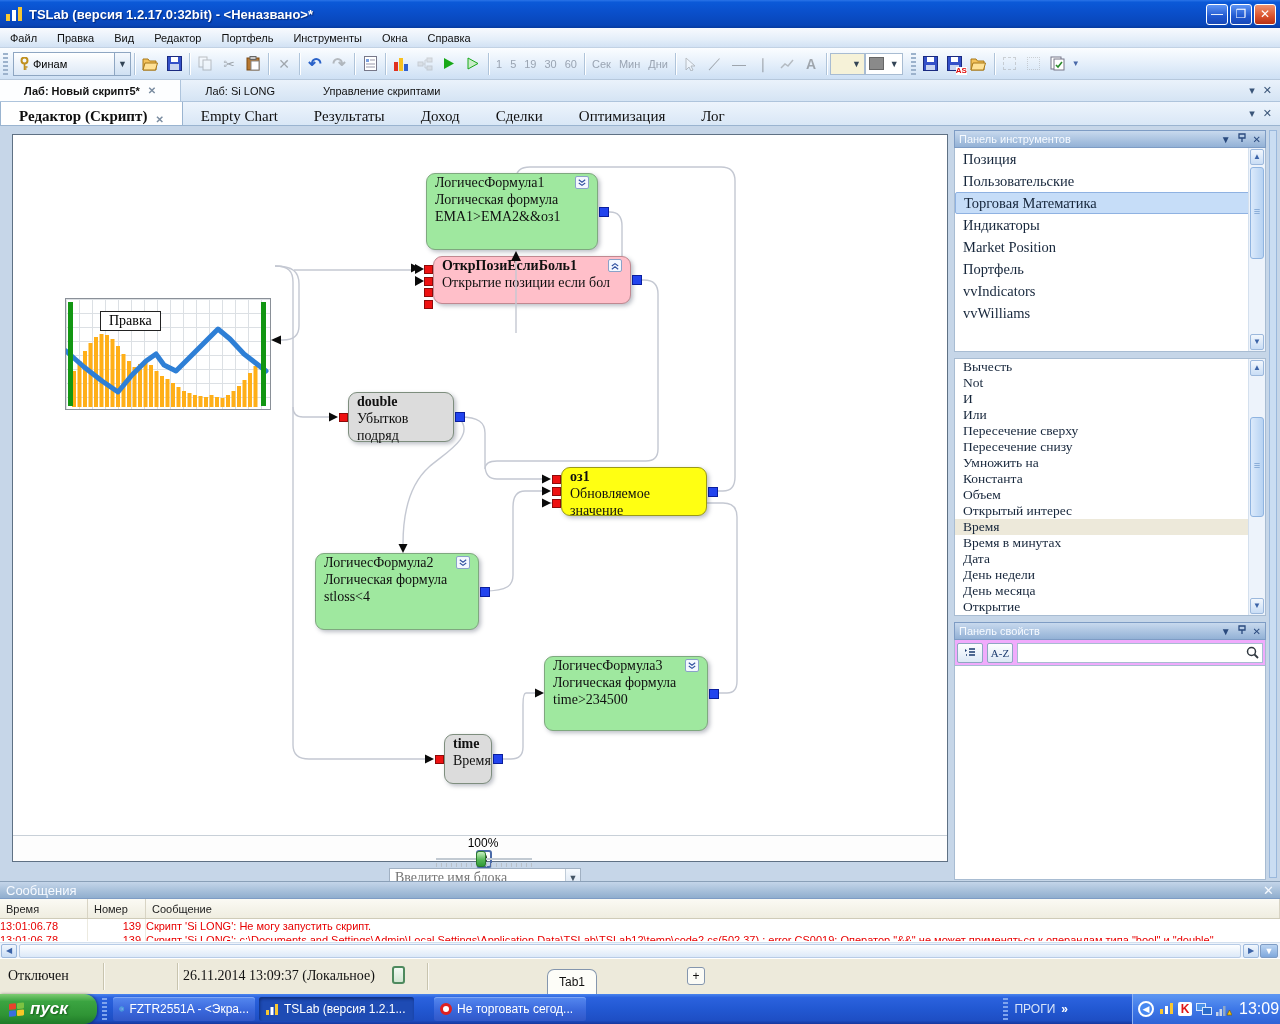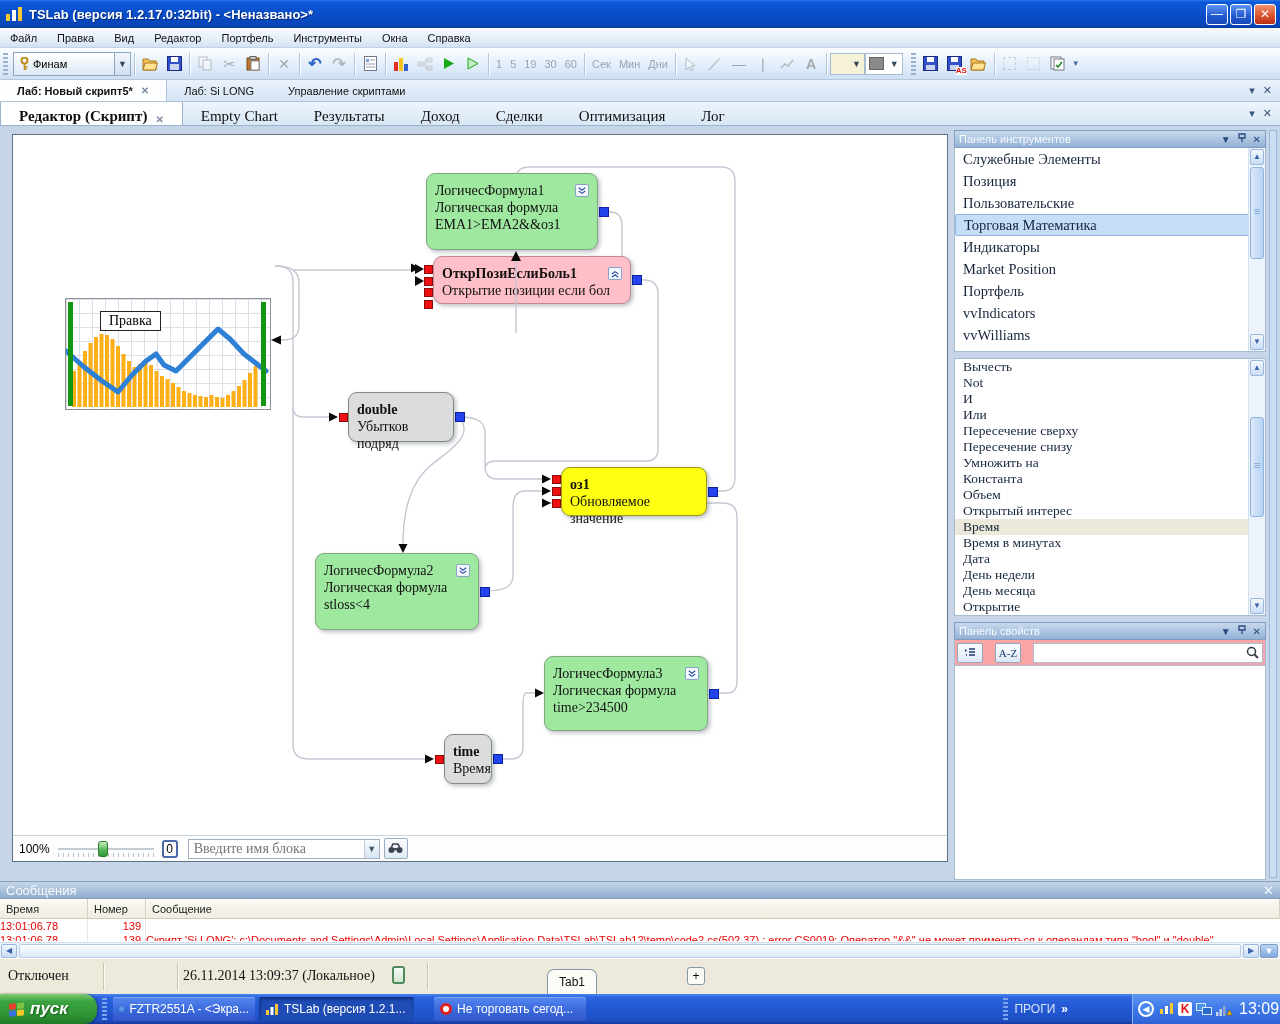--- a/index.html
+++ b/index.html
@@ -44,39 +44,39 @@
   #acct .drop { width:16px; height:22px; border-left:1px solid #8EA6C2; text-align:center;
     font-size:9px; line-height:22px; color:#345; background:linear-gradient(180deg,#F4F8FD,#CFE0F2); }
   .combosm { display:flex; align-items:center; border:1px solid #A8BCD2; background:#fff; height:22px; }
   .swatch { width:15px; height:13px; background:#8A8A8A; border:1px solid #666; margin:0 3px; }
   .undo { color:#2A62C8; font-size:16px; font-weight:bold; }
   .dashsq { width:13px; height:13px; border:1px dashed #8A97A8; }
 
   
   #labtabs { left:0; top:80px; width:1280px; height:22px; background:linear-gradient(180deg,#EAF2FB,#D5E4F4);
     border-bottom:1px solid #AEC4DC; display:flex; align-items:stretch; font-size:11px; }
-  #labtabs .tab { display:flex; align-items:center; padding:0 17px; color:#111; }
+  #labtabs .tab { display:flex; align-items:center; padding:0 24px; color:#111; }
   #labtabs .tab.active { background:#FDFEFF; font-weight:bold; border-right:1px solid #AEC4DC; }
   .tabx { margin-left:8px; color:#7A8CA0; font-size:10px; }
   #viewtabs { left:0; top:102px; width:1280px; height:24px; background:linear-gradient(180deg,#EDF4FC,#D9E7F6);
     border-bottom:1px solid #9AB4D0; display:flex; align-items:stretch;
     font-family:"Liberation Serif",serif; font-size:15px; }
   #viewtabs .tab { display:flex; align-items:flex-end; padding:0 18px; color:#101010; }
   #viewtabs .tab.active { background:#FFFFFF; font-weight:bold; border-right:1px solid #9AB4D0;
     border-left:1px solid #9AB4D0; }
   .rowicons { margin-left:auto; display:flex; align-items:center; gap:8px; padding-right:8px;
     font-size:11px; color:#3A5578; font-family:"Liberation Sans",sans-serif; }
 
   
   #workspace { left:0; top:126px; width:1280px; height:755px; background:#C6D6E8; }
   #canvas { left:12px; top:8px; width:936px; height:728px; background:#fff; border:1px solid #5F7184; }
   #wires, #wirestop { position:absolute; left:0; top:0; width:934px; height:700px; }
   #wirestop { pointer-events:none; }
 
-  .blk { position:absolute; border-radius:9px; padding:8px 8px;
+  .blk { position:absolute; border-radius:9px; padding:0 8px;
     font-family:"Liberation Serif",serif; font-size:14px; color:#101010;
     box-shadow:2px 2px 4px rgba(60,70,90,.35); line-height:17px; }
   .blk .brow { display:flex; justify-content:space-between; align-items:center; }
   .chevbtn { width:14px; height:13px; background:#F4F8FF; border:1px solid #8AA2C8; border-radius:2px;
     display:flex; align-items:center; justify-content:center; }
   .pout { position:absolute; right:-12px; top:50%; margin-top:-5px; width:10px; height:10px;
     background:#2244EE; border:1px solid #0A1E9E; }
   .pinrow { position:absolute; left:-19px; display:flex; align-items:center; }
   .pinrow .arr { width:0; height:0; border-top:5px solid transparent; border-bottom:5px solid transparent;
     border-left:9px solid #0A0A0A; }
@@ -94,21 +94,21 @@
   .bold { font-weight:bold; }
 
   #chartthumb { position:absolute; left:52px; top:163px; width:206px; height:112px; background:#fff;
     border:1px solid #8A9098;
     background-image:linear-gradient(#DCE0E4 1px,transparent 1px),linear-gradient(90deg,#DCE0E4 1px,transparent 1px);
     background-size:13px 14px; }
   #chartlabel { position:absolute; left:34px; top:12px; background:#fff; border:1px solid #222;
     font-family:"Liberation Serif",serif; font-size:14px; padding:1px 8px; }
 
   #canvas-bottombar { position:absolute; left:0; bottom:0; width:934px; height:26px; background:#FDFDFD;
-    border-top:1px solid #C8D0D8; display:flex; align-items:center; font-size:12px; }
+    border-top:1px solid #C8D0D8; display:flex; align-items:center; font-size:12px;flex-direction:column; }
   #zoomlabel { margin-left:6px; }
   #slider { position:relative; width:96px; height:18px; margin-left:8px; }
   #slider .track { position:absolute; left:0; right:0; top:8px; height:2px; background:#C2CAD2; }
   #slider .ticks { position:absolute; left:0; right:0; top:13px; height:4px;
     background:repeating-linear-gradient(90deg,#B8C0C8 0 1px,transparent 1px 5px); }
   #slider .thumb { position:absolute; left:40px; top:1px; width:10px; height:16px; border-radius:3px;
     border:1px solid #2A7A2A; background:linear-gradient(180deg,#C8F0C0,#58B858 55%,#2F9A36); }
   #zoomval { width:16px; height:18px; border:2px solid #4A6AA8; border-radius:3px; text-align:center;
     line-height:14px; margin-left:8px; font-size:12px; }
   #blocksearch { display:flex; align-items:center; height:20px; width:192px; margin-left:10px;
@@ -137,22 +137,22 @@
   .vthumb { margin:1px; border:1px solid #90B4E0; border-radius:3px;
     background:linear-gradient(90deg,#DCEAFB,#B6D2F2); position:relative; }
   .vthumb::after { content:"≡"; position:absolute; left:0; right:0; top:50%; margin-top:-8px;
     text-align:center; color:#7AA0D0; font-size:11px; }
   #splitpanel { height:6px; }
   #funcs { height:258px; background:#fff; border:1px solid #A8BCD2; position:relative; }
   .funrow { height:16px; line-height:16px; padding-left:8px; font-family:"Liberation Serif",serif;
     font-size:13.5px; color:#15253A; white-space:nowrap; overflow:hidden; }
   .funrow.sel { background:#EDE9DA; }
   #propshdr { margin-top:6px; }
-  #propsbar { height:26px; background:#fca5a5; border:1px solid #A8BCD2; border-top:0;
-    display:flex; align-items:center; padding:2px; gap:12px; }
+  #propsbar { height:26px; background:#f0abfc; border:1px solid #A8BCD2; border-top:0;
+    display:flex; align-items:center; padding:2px; gap:4px; }
   .pbtn { width:26px; height:20px; border:1px solid #8EA6C2; border-radius:2px;
     background:linear-gradient(180deg,#FDFEFF,#DCE8F6); display:flex; align-items:center; justify-content:center;
     font-size:11px; color:#1A3A6E; font-family:"Liberation Serif",serif; }
   #propsearch { flex:1; height:20px; background:#fff; border:1px solid #A8BCD2; display:flex; align-items:center; }
   #propsearch input { border:0; outline:none; flex:1; font-size:11px; padding-left:4px; width:100%; }
   #propsbody { height:214px; background:#fff; border:1px solid #A8BCD2; border-top:0; }
   #edgestrip { left:1269px; top:4px; width:8px; height:748px; background:#CADDF2; border:1px solid #9AB8DC; }
 
   
   #messages { left:0; top:881px; width:1280px; height:77px; background:#fff; border-top:1px solid #8AA0B8; }
@@ -621,21 +621,20 @@
     <div id="rightpanel" class="abs">
       <div class="phdr">
         <span class="ptitle">Панель инструментов</span>
         <span class="hic">▼</span>
         <span class="hic"><svg width="8" height="10" viewBox="0 0 8 10">
               <path d="M1 1h6v4H1z M4 5v4" stroke="#2A4A7E" fill="none" stroke-width="1.3"></path>
             </svg></span>
         <span class="hic">✕</span>
       </div>
       <div id="cats">
-        <div class="catrow">Служебные Элементы</div>
         <div class="catrow">Позиция</div>
         <div class="catrow">Пользовательские</div>
         <div class="catrow sel">Торговая Математика</div>
         <div class="catrow">Индикаторы</div>
         <div class="catrow">Market Position</div>
         <div class="catrow">Портфель</div>
         <div class="catrow">vvIndicators</div>
         <div class="catrow">vvWilliams</div>
         <div class="vscroll">
           <div class="varw">▲</div>
@@ -705,20 +704,21 @@
       <span class="hic" style="color:#F6FAFF;">✕</span>
     </div>
     <div id="msgcols">
       <div class="mcol mc-time">Время</div>
       <div class="mcol mc-num">Номер</div>
       <div class="mcol mc-text">Сообщение</div>
     </div>
     <div class="mrow">
       <div class="mc-time">13:01:06.78</div>
       <div class="mc-num">139</div>
+      <div class="mc-text">Скрипт 'Si LONG': Не могу запустить скрипт.</div>
     </div>
     <div class="mrow clip">
       <div class="mc-time">13:01:06.78</div>
       <div class="mc-num">139</div>
       <div class="mc-text">Скрипт 'Si LONG': c:\Documents and Settings\Admin\Local Settings\Application Data\TSLab\TSLab12\temp\code2.cs(502,37) : error CS0019: Оператор "&amp;&amp;" не может применяться к операндам типа "bool" и "double"</div>
     </div>
     <div id="msgscroll">
       <div class="harw">◀</div>
       <div class="htrack"></div>
       <div class="harw">▶</div>

